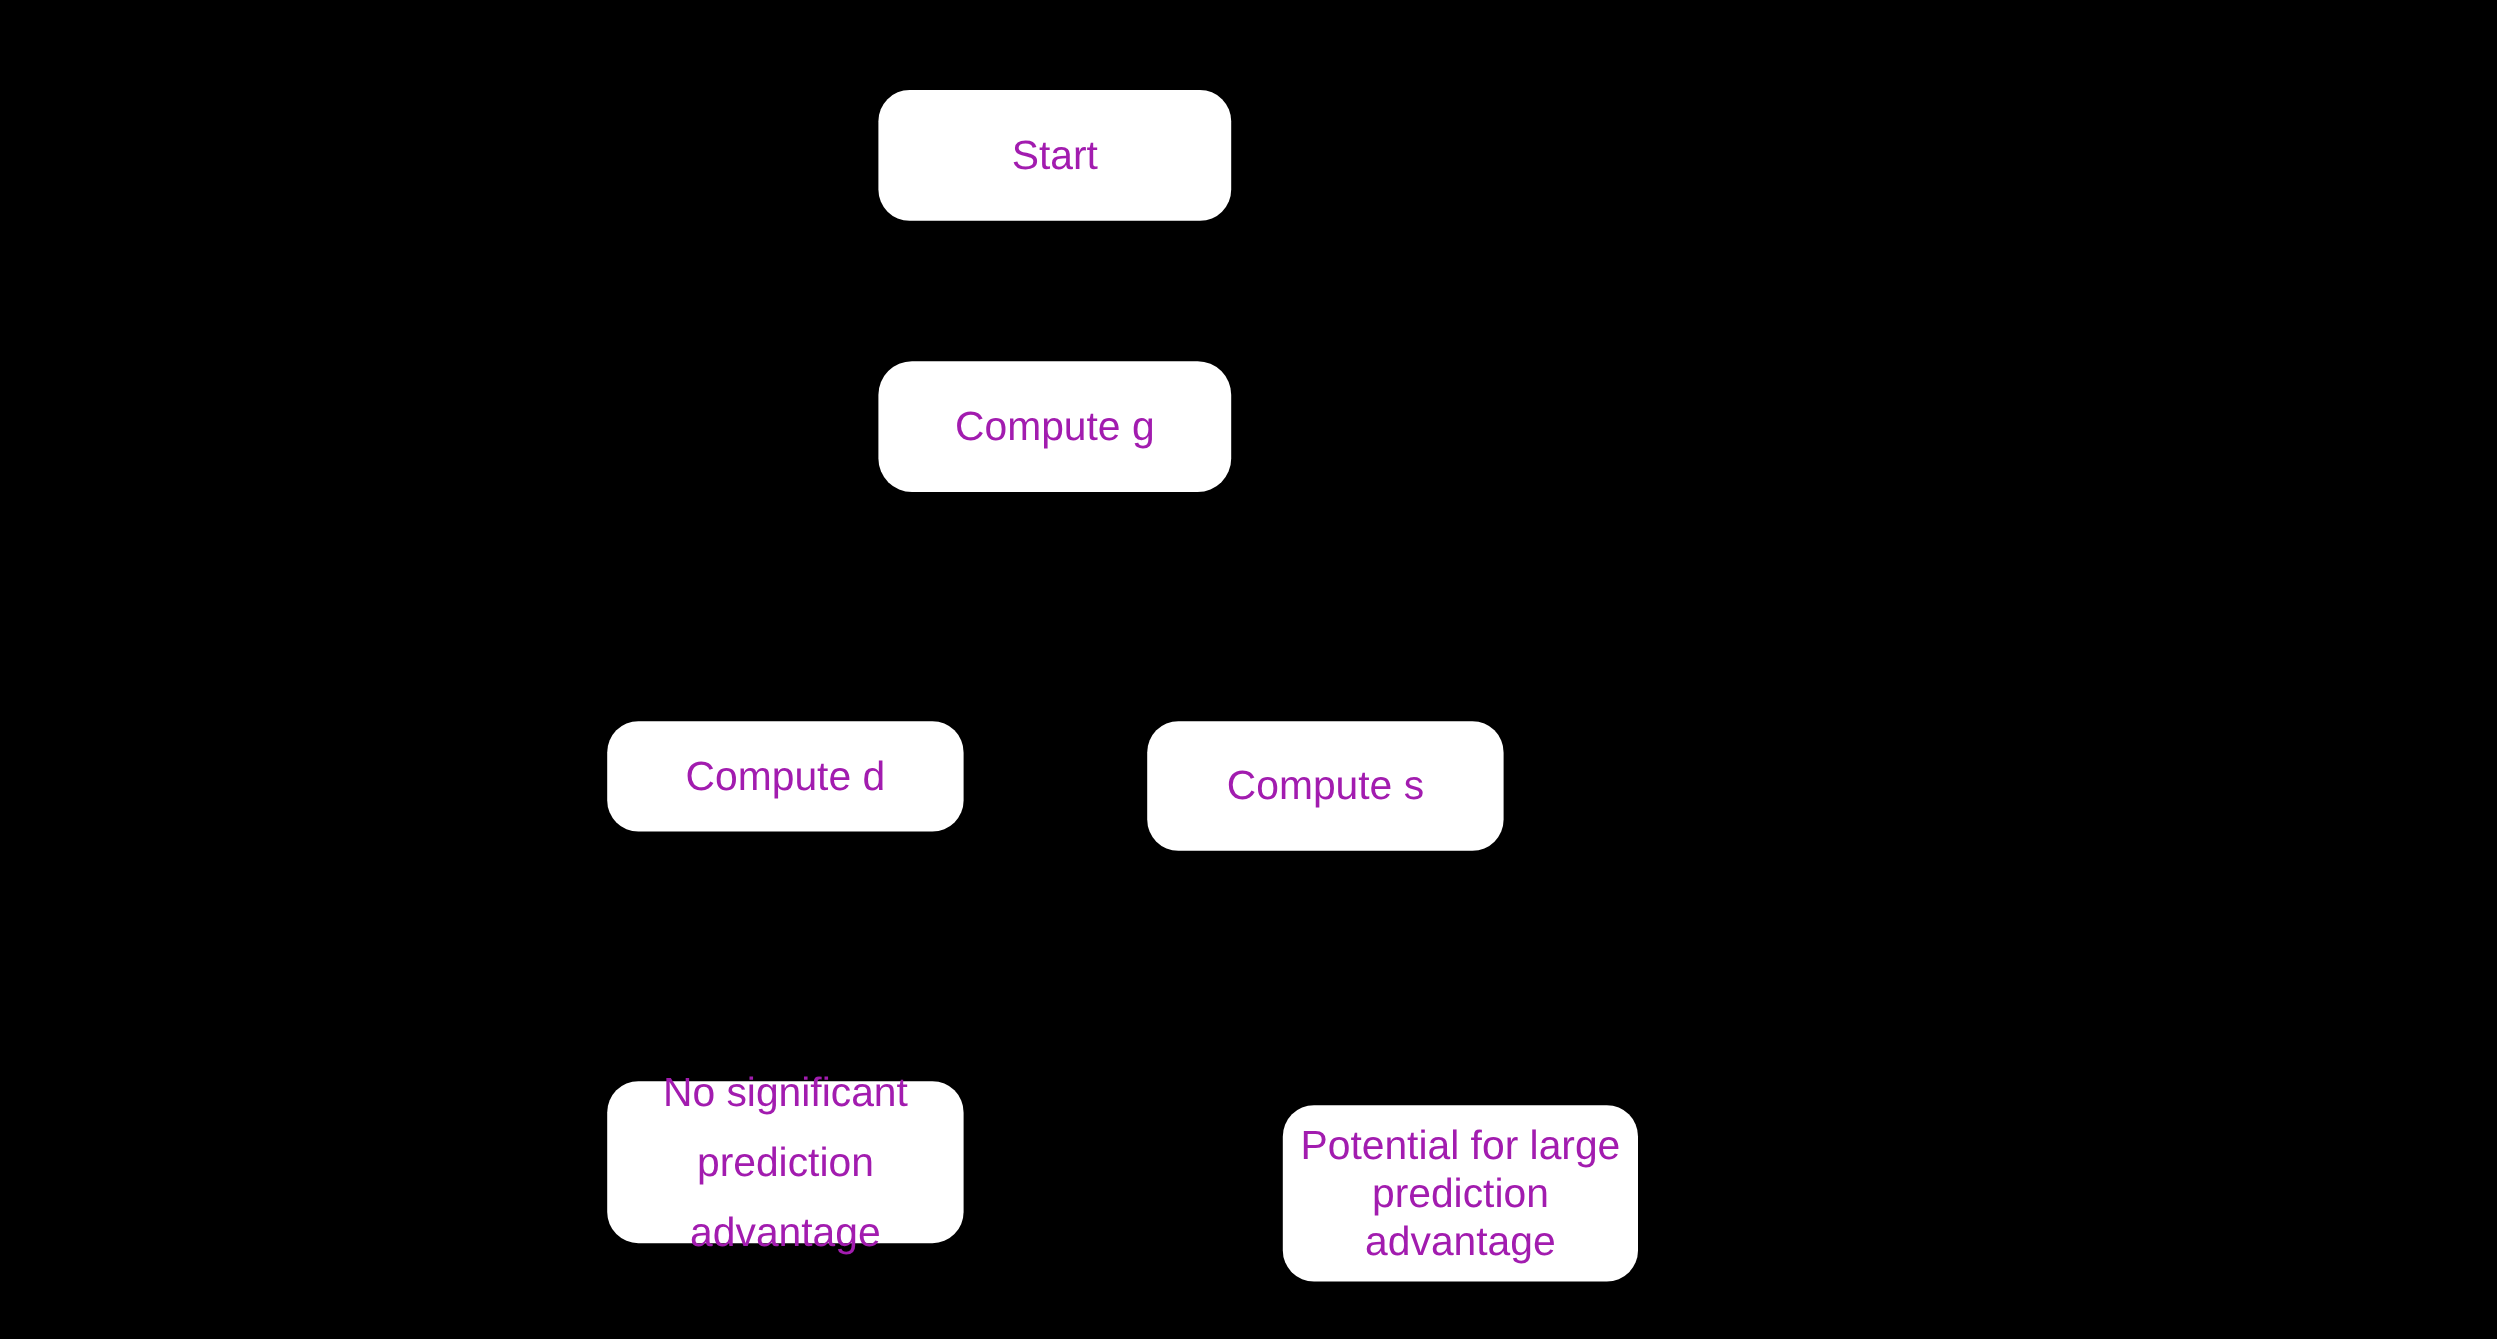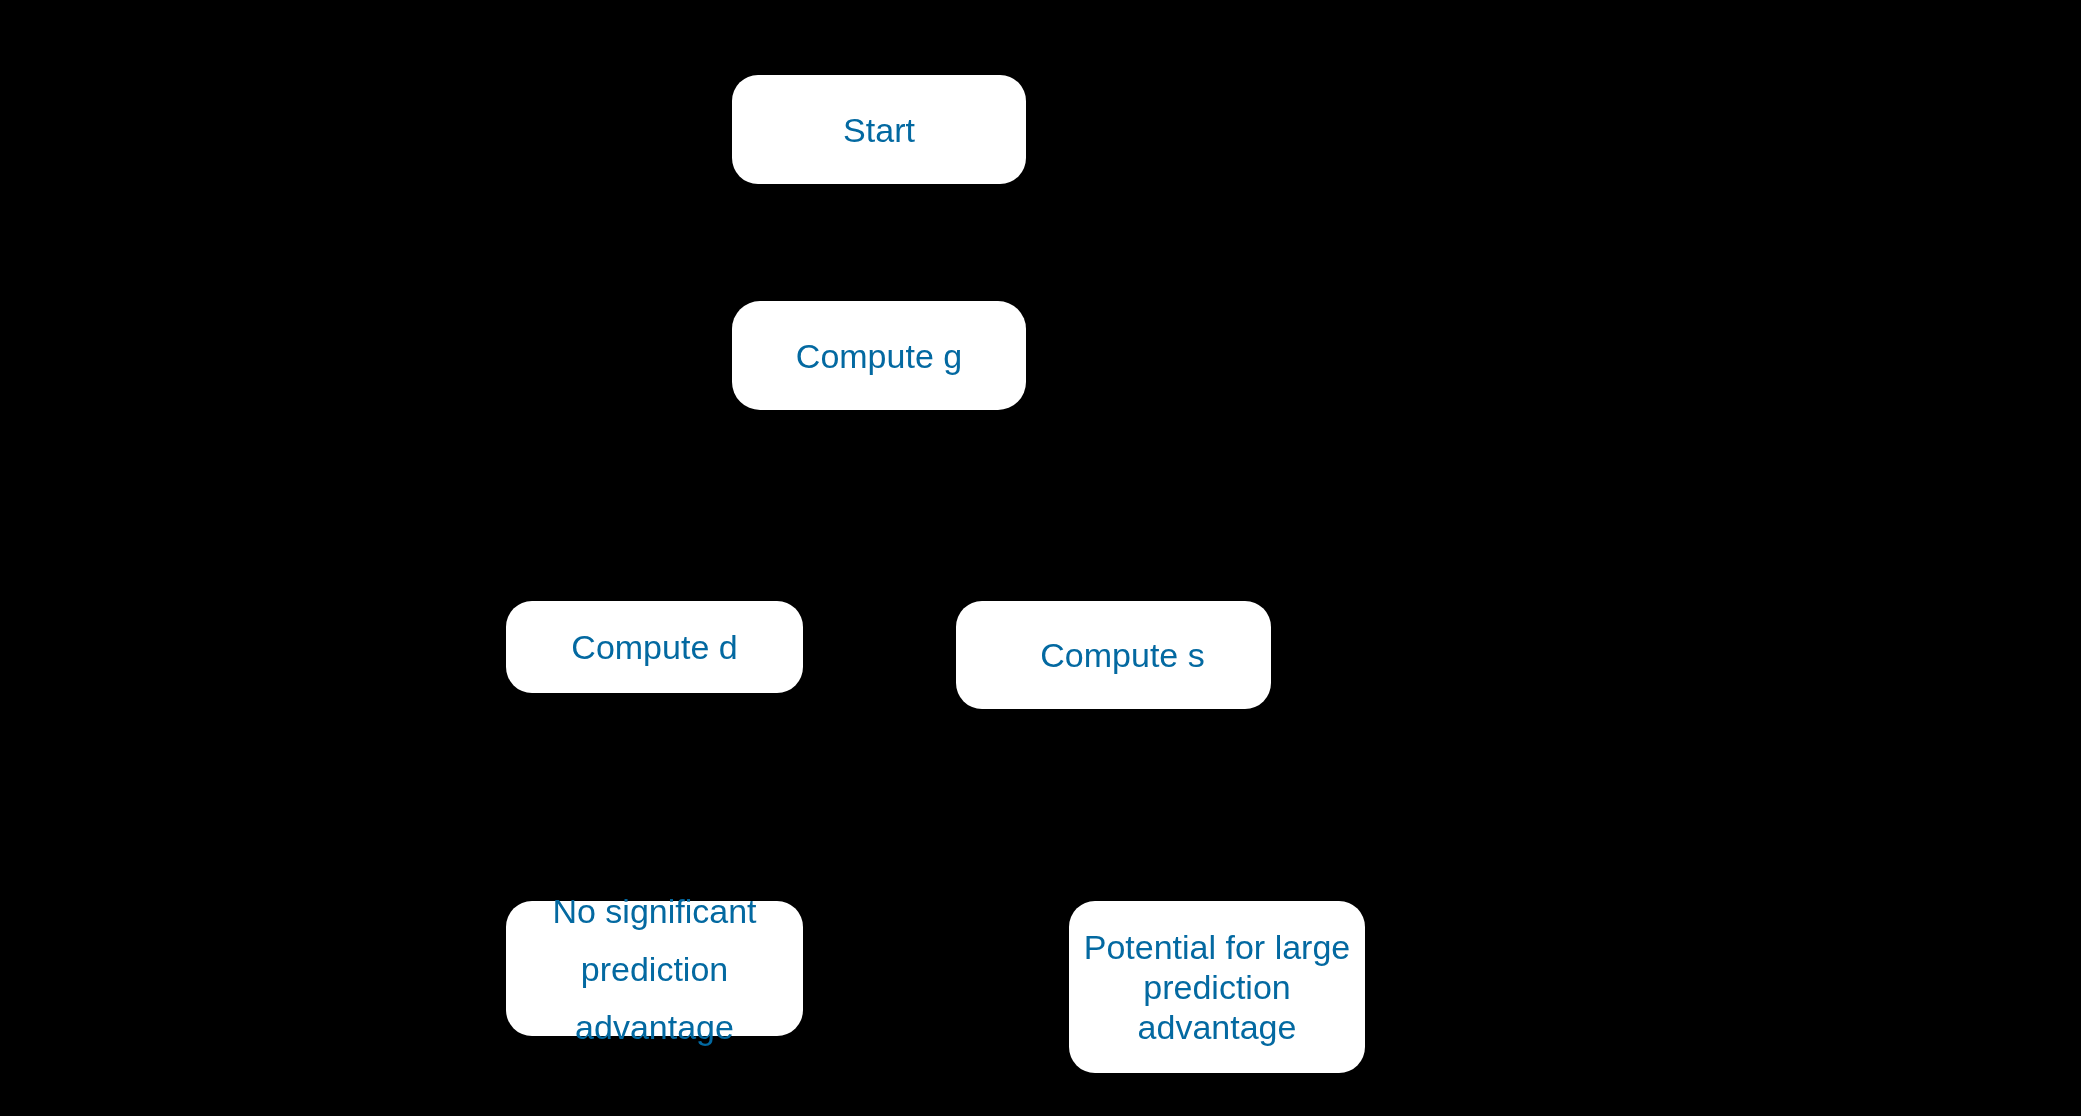--- a/index.html
+++ b/index.html
@@ -19,36 +19,36 @@
     position: absolute;
     left: 0;
     top: 0;
     width: 2081px;
     height: 1116px;
   }
   .node {
     position: absolute;
     background: #ffffff;
     border-radius: 26px;
-    color: #0369a1;
+    color: #a21caf;
     display: flex;
     flex-direction: column;
     align-items: center;
     justify-content: center;
     text-align: center;
     font-size: 34px;
     line-height: 40px;
   }
   .node span { display: block; }
   .n0 { left: 732px;  top: 75px;  width: 294px; height: 109px; }
   .n1 { left: 732px;  top: 301px; width: 294px; height: 109px; border-radius: 28px; }
   .n2 { left: 506px;  top: 601px; width: 297px; height: 92px; }
-  .n3 { left: 956px;  top: 601px; width: 297px; height: 108px; padding-left: 18px; }
+  .n3 { left: 956px;  top: 601px; width: 297px; height: 108px; }
   .n4 { left: 506px;  top: 901px; width: 297px; height: 135px; gap: 18px; }
-  .n5 { left: 1069px; top: 901px; width: 296px; height: 172px; border-radius: 26px; }
+  .n5 { left: 1069px; top: 921px; width: 296px; height: 147px; border-radius: 26px; }
 </style>
 </head>
 <body>
 
 <div class="canvas">
 
   <svg class="edge-layer" viewBox="0 0 2081 1116" xmlns="http://www.w3.org/2000/svg">
     <defs>
       <marker id="arrow" markerWidth="12" markerHeight="12" refX="9" refY="5" orient="auto" markerUnits="userSpaceOnUse">
         <path d="M0,0 L10,5 L0,10 z" fill="#000000"></path>

